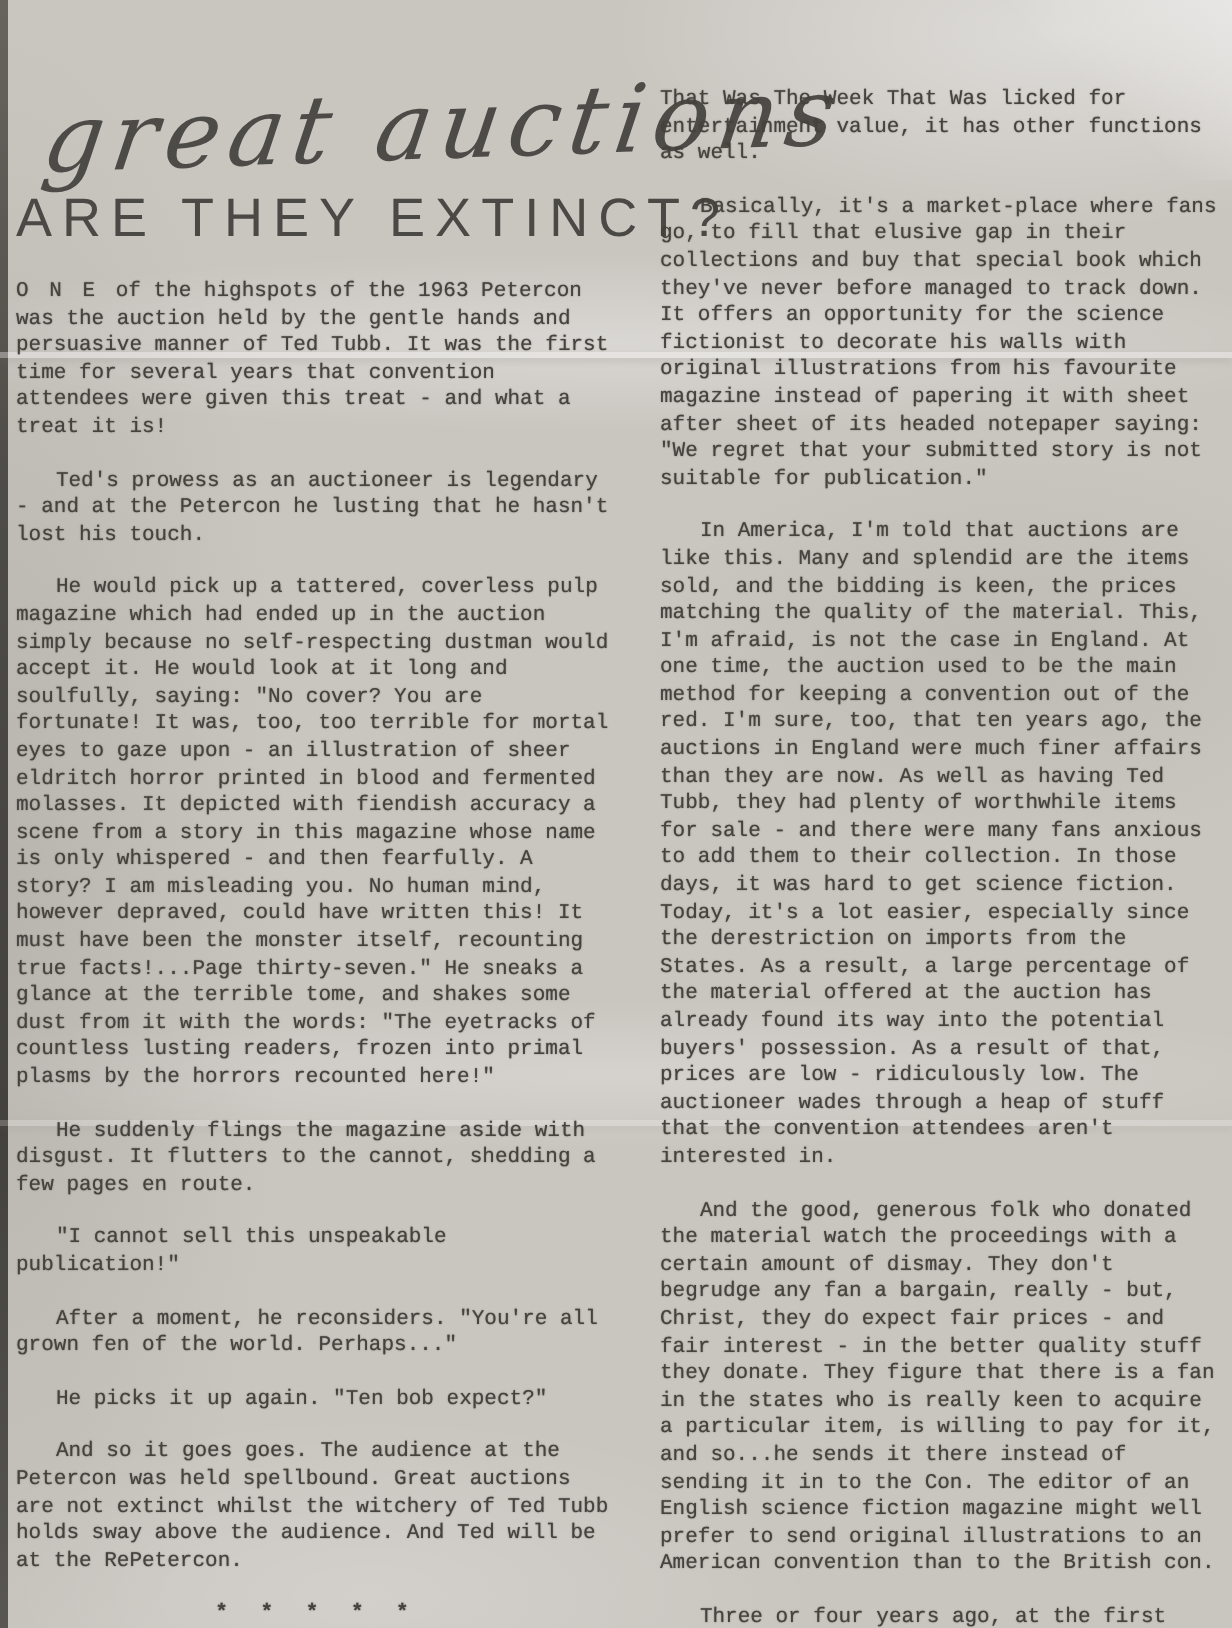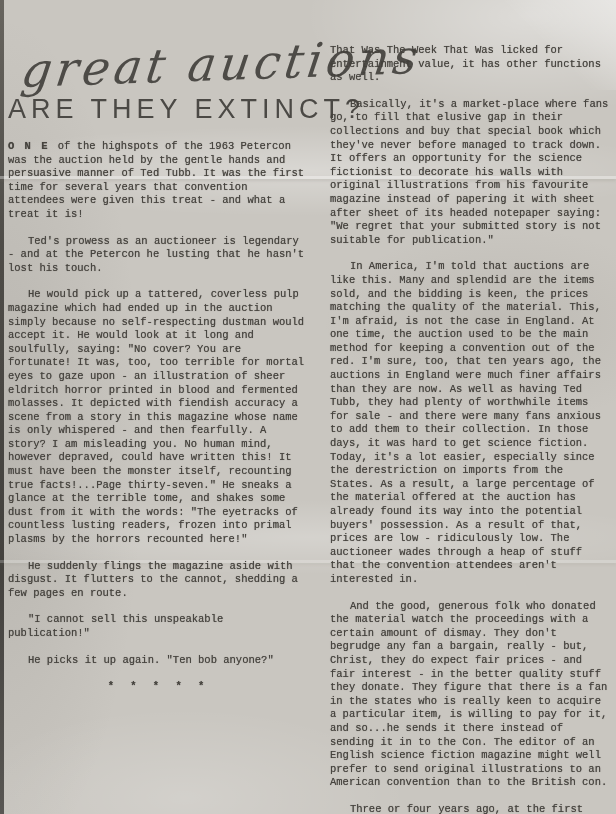--- a/index.html
+++ b/index.html
@@ -41,41 +41,43 @@
   .col{
     position:absolute;
     font-size:10.5px;line-height:13.6px;color:#46433e;
     text-shadow:0 0 0.7px rgba(45,43,39,0.65);
     text-align:left;
   }
   .col-left{left:8px;top:140px;width:301px;}
   .col-right{left:330px;top:44px;width:281px;}
   .col p{margin:0 0 13px 0;text-indent:1.9em;}
   .col p.noindent{text-indent:0;}
-  .lead{font-weight:bold;letter-spacing:2px;text-align:right;}
+  .lead{font-weight:normal;letter-spacing:2px;text-align:right;}
   .separator{text-align:center;letter-spacing:5px;margin:1px 0 14px 0;font-weight:bold;}
 </style>
 </head>
 <body>
 
 <div class="edge-strip"></div>
 <div class="corner-fold"></div>
 <div class="crease" style="top:176px;"></div>
 <div class="crease" style="top:560px;opacity:0.6;"></div>
 
 <div class="script-title">great auctions</div>
 <div class="headline">ARE THEY EXTINCT?</div>
 
 <div class="col col-left">
     <p class="noindent"><span class="lead">O N E </span>of the highspots of the 1963 Petercon was the auction held by the gentle hands and persuasive manner of Ted Tubb. It was the first time for several years that convention attendees were given this treat - and what a treat it is!</p>
     <p>Ted's prowess as an auctioneer is legendary - and at the Petercon he lusting that he hasn't lost his touch.</p>
     <p>He would pick up a tattered, coverless pulp magazine which had ended up in the auction simply because no self-respecting dustman would accept it. He would look at it long and soulfully, saying: "No cover? You are fortunate! It was, too, too terrible for mortal eyes to gaze upon - an illustration of sheer eldritch horror printed in blood and fermented molasses. It depicted with fiendish accuracy a scene from a story in this magazine whose name is only whispered - and then fearfully. A story? I am misleading you. No human mind, however depraved, could have written this! It must have been the monster itself, recounting true facts!...Page thirty-seven." He sneaks a glance at the terrible tome, and shakes some dust from it with the words: "The eyetracks of countless lusting readers, frozen into primal plasms by the horrors recounted here!"</p>
     <p>He suddenly flings the magazine aside with disgust. It flutters to the cannot, shedding a few pages en route.</p>
     <p>"I cannot sell this unspeakable publication!"</p>
-    <p>He picks it up again. "Ten bob anyone?"</p>
+    <p>After a moment, he reconsiders. "You're all grown fen of the world. Perhaps..."</p>
+    <p>He picks it up again. "Ten bob expect?"</p>
+    <p>And so it goes goes. The audience at the Petercon was held spellbound. Great auctions are not extinct whilst the witchery of Ted Tubb holds sway above the audience. And Ted will be at the RePetercon.</p>
     <div class="separator">* * * * *</div>
   </div>
 <div class="col col-right">
     <p class="noindent">That Was The Week That Was licked for entertainment value, it has other functions as well.</p>
     <p>Basically, it's a market-place where fans go, to fill that elusive gap in their collections and buy that special book which they've never before managed to track down. It offers an opportunity for the science fictionist to decorate his walls with original illustrations from his favourite magazine instead of papering it with sheet after sheet of its headed notepaper saying: "We regret that your submitted story is not suitable for publication."</p>
     <p>In America, I'm told that auctions are like this. Many and splendid are the items sold, and the bidding is keen, the prices matching the quality of the material. This, I'm afraid, is not the case in England. At one time, the auction used to be the main method for keeping a convention out of the red. I'm sure, too, that ten years ago, the auctions in England were much finer affairs than they are now. As well as having Ted Tubb, they had plenty of worthwhile items for sale - and there were many fans anxious to add them to their collection. In those days, it was hard to get science fiction. Today, it's a lot easier, especially since the derestriction on imports from the States. As a result, a large percentage of the material offered at the auction has already found its way into the potential buyers' possession. As a result of that, prices are low - ridiculously low. The auctioneer wades through a heap of stuff that the convention attendees aren't interested in.</p>
     <p>And the good, generous folk who donated the material watch the proceedings with a certain amount of dismay. They don't begrudge any fan a bargain, really - but, Christ, they do expect fair prices - and fair interest - in the better quality stuff they donate. They figure that there is a fan in the states who is really keen to acquire a particular item, is willing to pay for it, and so...he sends it there instead of sending it in to the Con. The editor of an English science fiction magazine might well prefer to send original illustrations to an American convention than to the British con.</p>
     <p>Three or four years ago, at the first convention I attended, a very attractive</p>
   </div>
 

